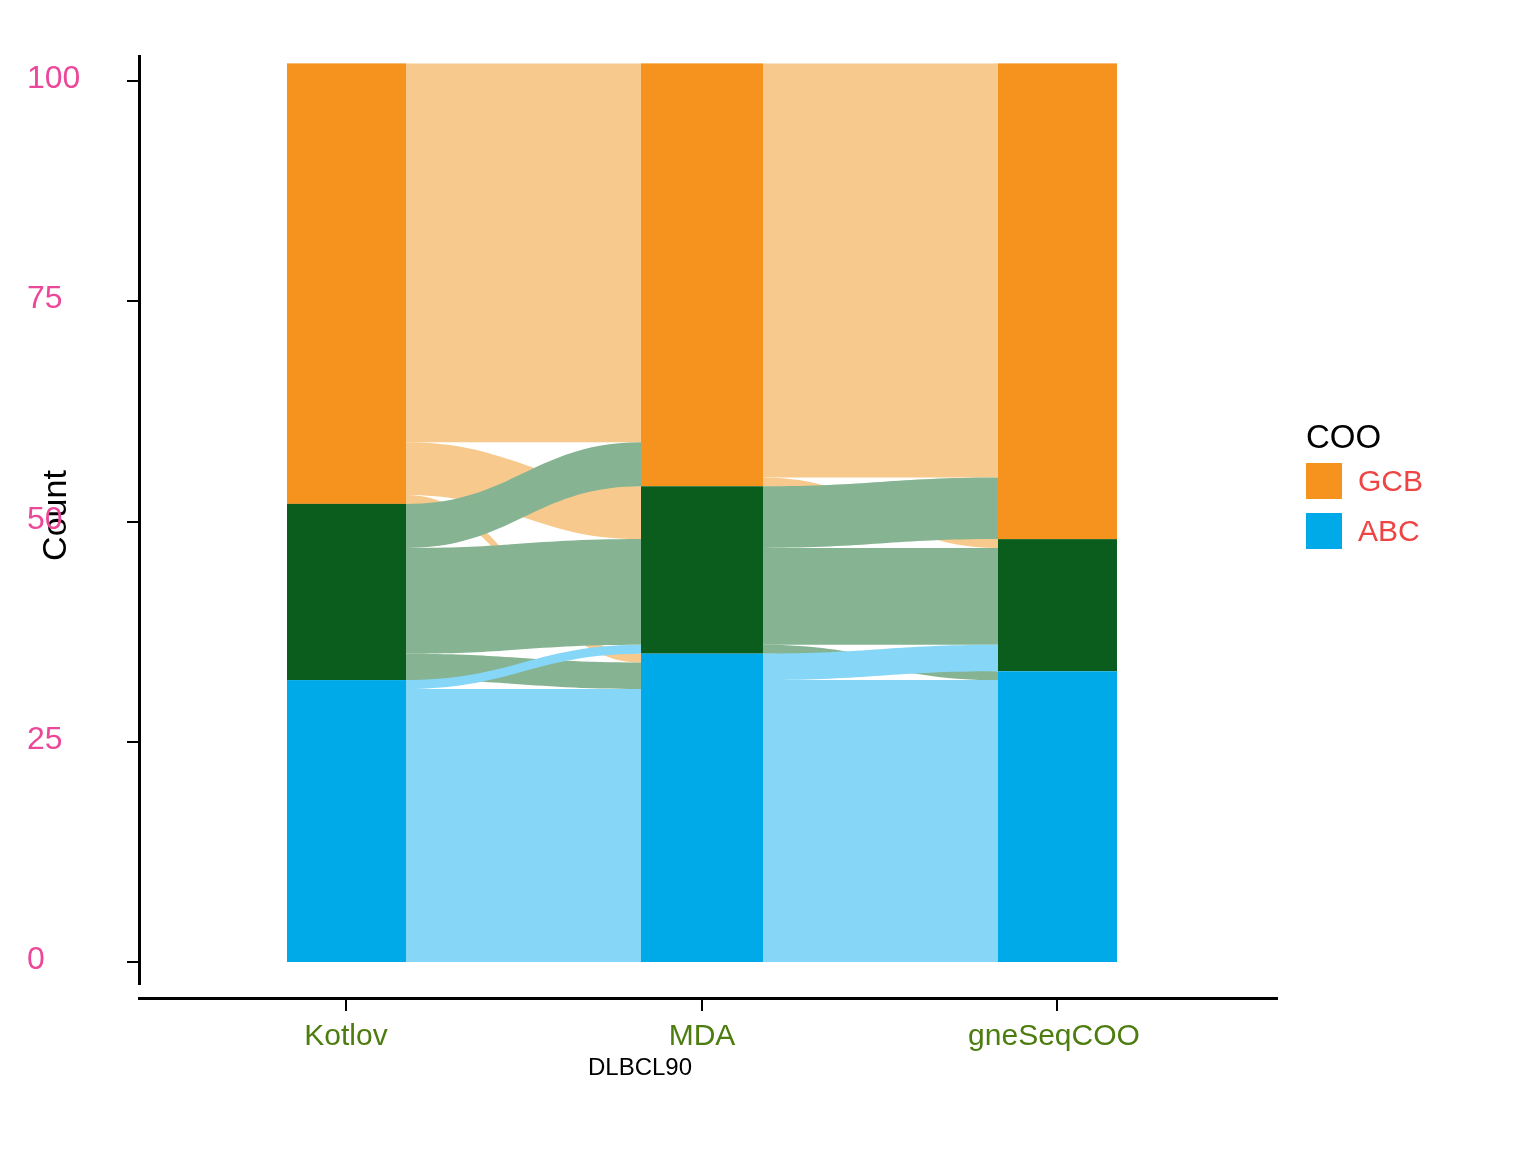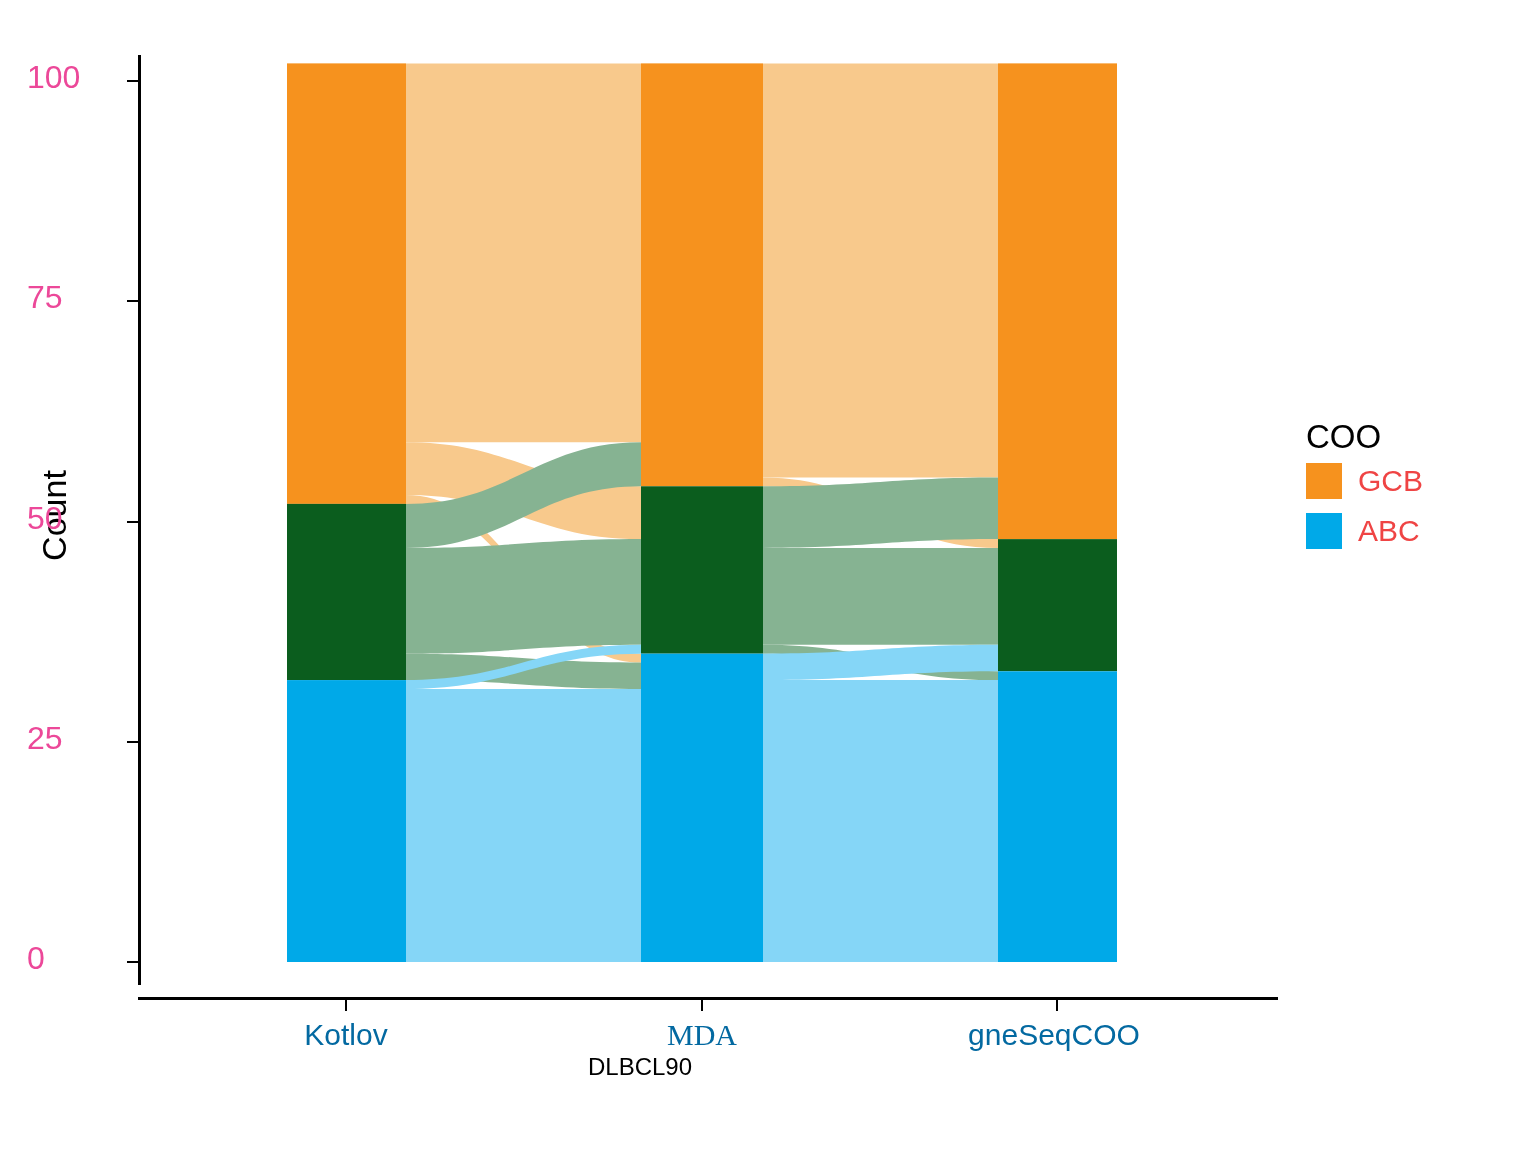--- a/index.html
+++ b/index.html
@@ -20,21 +20,21 @@
   .axis-title-x{
     position:absolute;left:0;top:1053px;width:1280px;
     text-align:center;font-size:24px;color:#000;
   }
   .ytick-label{
     position:absolute;right:0;width:90px;text-align:left;
     font-size:32px;color:#ec4899;line-height:1;
   }
   .ytick-mark{position:absolute;width:12px;height:2px;background:#000;}
   .xtick-label{
-    position:absolute;text-align:center;font-size:30px;color:#0369a1;
+    position:absolute;text-align:center;font-size:30px;color:#4d7c0f;
     white-space:nowrap;transform:translateX(-50%);
   }
   .xtick-mark{position:absolute;width:2px;height:11px;background:#000;}
   .axis-line-y{position:absolute;left:138px;top:55px;width:3px;height:930px;background:#000;}
   .axis-line-x{position:absolute;left:138px;top:997px;height:3px;background:#000;width:1140px;}
   .legend{
     position:absolute;left:1306px;top:418px;
   }
   .legend-title{font-size:33px;color:#000;margin-bottom:0;}
   .legend-row{display:flex;align-items:center;height:50px;}
@@ -62,21 +62,21 @@
       <div class="ytick-mark" style="left: 127px; top: 520.5px;"></div>
       <div class="ytick-label" style="top: 281.25px; right: 1419px;">75</div>
       <div class="ytick-mark" style="left: 127px; top: 300.25px;"></div>
       <div class="ytick-label" style="top: 61px; right: 1419px;">100</div>
       <div class="ytick-mark" style="left: 127px; top: 80px;"></div>
     </div>
   <div id="xticks">
       <div class="xtick-mark" style="left: 345px; top: 1000px;"></div>
       <div class="xtick-label" style="left: 346px; top: 1018px;">Kotlov</div>
       <div class="xtick-mark" style="left: 701px; top: 1000px;"></div>
-      <div class="xtick-label" style="left: 702px; top: 1018px; font-family: Liberation Serif, serif;">MDA</div>
+      <div class="xtick-label" style="left: 702px; top: 1018px;">MDA</div>
       <div class="xtick-mark" style="left: 1056px; top: 1000px;"></div>
       <div class="xtick-label" style="left: 1054px; top: 1018px;">gneSeqCOO</div>
     </div>
 
   <svg class="plot" id="alluvial" width="1536" height="1152">
       <path d="M 406 63.379999999999995 C 511.75 63.379999999999995 535.25 63.379999999999995 641 63.379999999999995 L 641 442.21000000000004 C 535.25 442.21000000000004 511.75 442.21000000000004 406 442.21000000000004 Z" fill="#F8C98C"></path>
       <path d="M 406 442.21000000000004 C 511.75 442.21000000000004 535.25 486.26 641 486.26 L 641 539.12 C 535.25 539.12 511.75 495.07 406 495.07 Z" fill="#F8C98C"></path>
       <path d="M 406 495.07 C 511.75 495.07 535.25 653.65 641 653.65 L 641 662.46 C 535.25 662.46 511.75 503.88 406 503.88 Z" fill="#F8C98C"></path>
       <path d="M 406 503.88 C 511.75 503.88 535.25 442.21000000000004 641 442.21000000000004 L 641 486.26 C 535.25 486.26 511.75 547.9300000000001 406 547.9300000000001 Z" fill="#86B392"></path>
       <path d="M 406 547.9300000000001 C 511.75 547.9300000000001 535.25 539.12 641 539.12 L 641 644.8399999999999 C 535.25 644.8399999999999 511.75 653.65 406 653.65 Z" fill="#86B392"></path>

